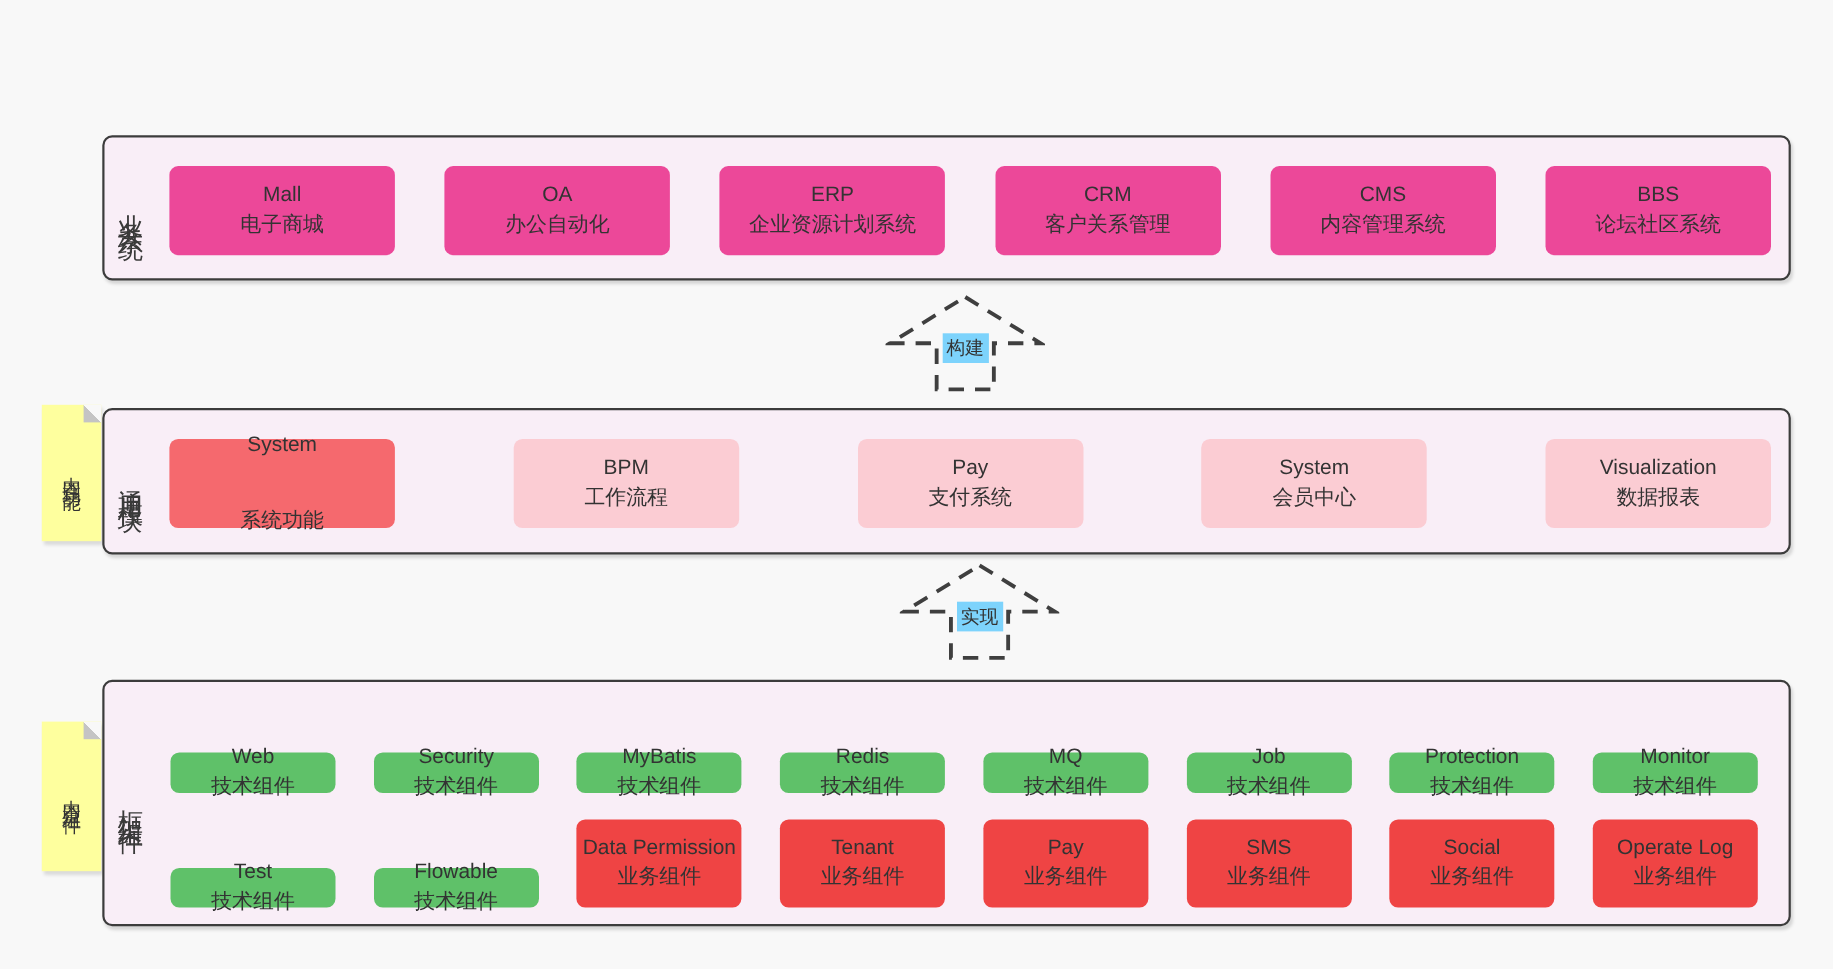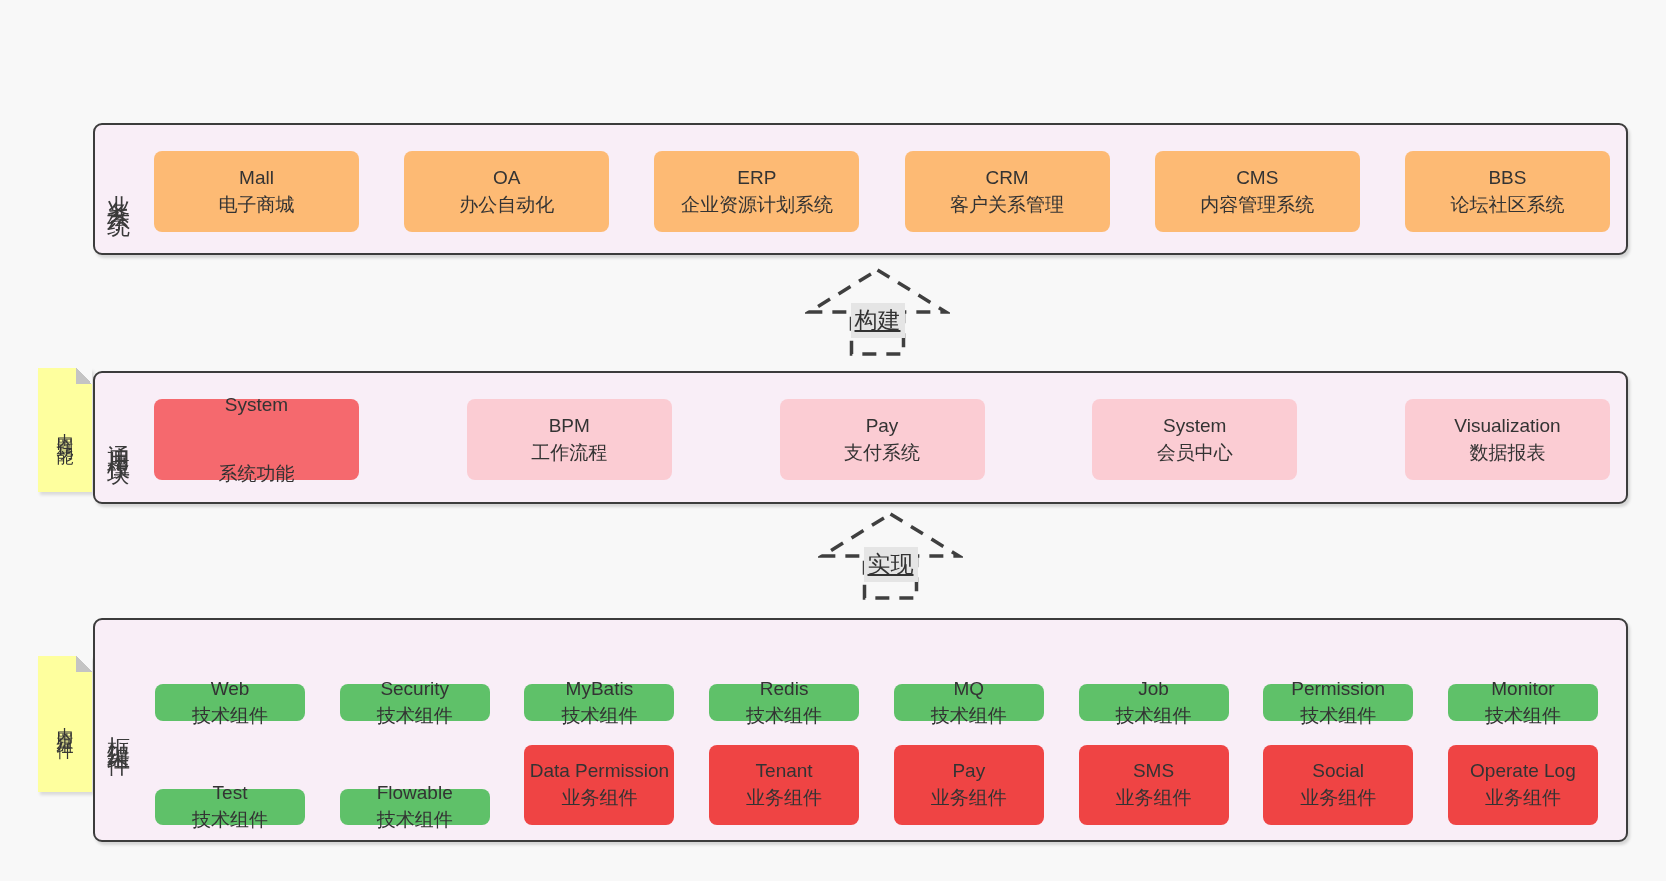--- a/index.html
+++ b/index.html
@@ -34,36 +34,35 @@
   #band-components .row { left:60px; right:28px; }
   #band-components .row-top    { top:20px;  height:81px; }
   #band-components .row-bottom { top:125px; height:80px; }
   .row-8 .box { flex:0 0 150px; }
 
   .box {
     border-radius:8px; display:flex; flex-direction:column;
     align-items:center; justify-content:center; text-align:center;
     font-size:19px; line-height:1.42; color:#333;
   }
-  .v-blue       { background:#fdba74; }
+  .v-blue       { background:#ec4899; }
   .v-red        { background:#f5696e;gap:42px; }
   .v-pink       { background:#fbccd3; }
   .v-green      { background:#5fc169;margin-top:44px; }
   .v-greenlight { background:#ef4444; }
 
   
   .block-arrow { position:absolute; width:145px; height:92px; }
   #arrow-build     { left:805px; top:266px; }
   #arrow-implement { left:818px; top:510px; }
   .block-arrow svg { position:absolute; left:0; top:0; }
   .arrow-label {
     position:absolute; top:37px; left:50%; transform:translateX(-50%);
-    background:#e5e5e5; padding:2px 4px; font-size:23px; color:#333;
+    background:#7dd3fc; padding:2px 4px; font-size:17px; color:#333;
     white-space:nowrap;
-    text-decoration:underline;
   }
 
   
   .note {
     position:absolute; left:38px; width:54px; background:#feff9e;
     box-shadow:2px 3px 3px rgba(0,0,0,0.12);
   }
   #note-functions  { top:368px; height:124px; }
   #note-components { top:656px; height:136px; }
   .note-fold {
@@ -182,21 +181,21 @@
     </div>
     <div class="box v-green">
       <span>MQ</span>
       <span>技术组件</span>
     </div>
     <div class="box v-green">
       <span>Job</span>
       <span>技术组件</span>
     </div>
     <div class="box v-green">
-      <span>Permission</span>
+      <span>Protection</span>
       <span>技术组件</span>
     </div>
     <div class="box v-green">
       <span>Monitor</span>
       <span>技术组件</span>
     </div>
   </div>
 
   <div class="row row-8 row-bottom">
     <div class="box v-green">

